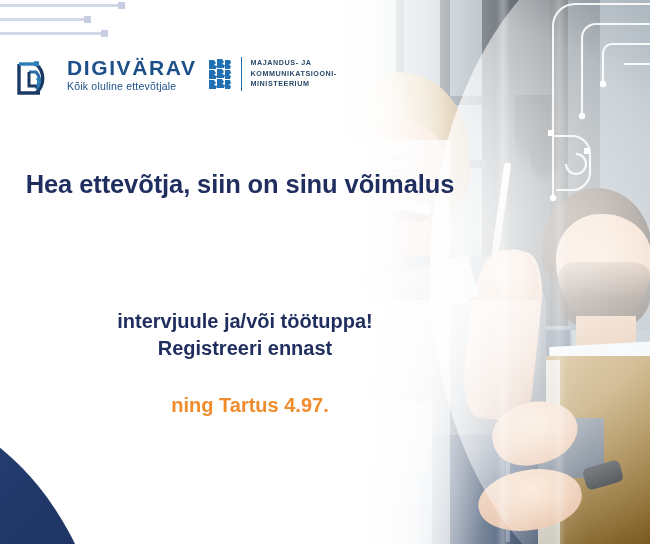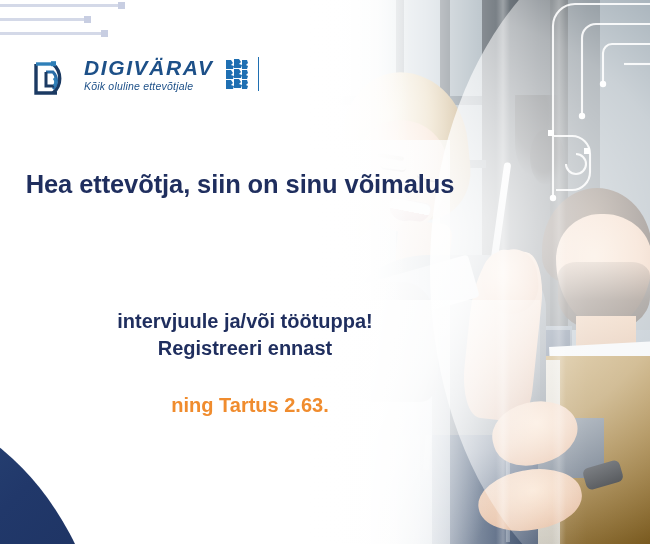--- a/index.html
+++ b/index.html
@@ -309,22 +309,22 @@
   
   .navy-curve {
     position:absolute; left:-130px; top:400px;
     width:240px; height:300px;
     border-radius: 0 100% 0 0 / 0 100% 0 0;
     background: linear-gradient(135deg, #2c4b7c 0%, #21386a 45%, #1b2f5c 100%);
   }
 
   
   .logos {
-    position:absolute; left:33px; top:52px;
-    display:flex; align-items:center; gap:11px;font-style:italic;
+    position:absolute; left:16px; top:52px;
+    display:flex; align-items:center; gap:11px;
   }
   .dg-logo { display:flex; align-items:center; gap:11px; }
   .dg-mark { width:40px; height:44px; flex:none; }
   .dg-words { display:flex; flex-direction:column; gap:3px; }
   .dg-name {
     font-size:21px; letter-spacing:1.6px; font-weight:600;
     color:#1d5088; line-height:1;
   }
   .dg-tag {
     font-size:10.5px; letter-spacing:.2px; color:#1d5088;
@@ -489,30 +489,35 @@
             <path d="M17 2 h5 l1 3 -2 2 2 1 -1 3 H17z"></path>
           </g>
           <g transform="translate(0,20)">
             <path d="M1 2 h5 l2 3 -2 2 3 1 -1 3 H1z"></path>
             <path d="M9 1 h5 l2 3 -2 2 3 1 -1 3 H9z"></path>
             <path d="M17 2 h5 l1 3 -2 2 2 1 -1 3 H17z"></path>
           </g>
         </g>
       </svg>
       <div class="mkm-rule"></div>
+      <div class="mkm-text">
+        <div>MAJANDUS- JA</div>
+        <div>KOMMUNIKATSIOONI-</div>
+        <div>MINISTEERIUM</div>
+      </div>
     </div>
 
   </div>
 
   <div class="headline">
     <span>Hea ettevõtja, siin on sinu võimalus</span>
   </div>
 
   <div class="subhead">
     <span>intervjuule ja/või töötuppa!</span>
     <span>Registreeri ennast</span>
   </div>
 
   <div class="dates">
-    <span>ning Tartus 2.63.</span>
+    <span>ning Tartus 4.97.</span>
   </div>
 
 </div>
 
 </body></html>

